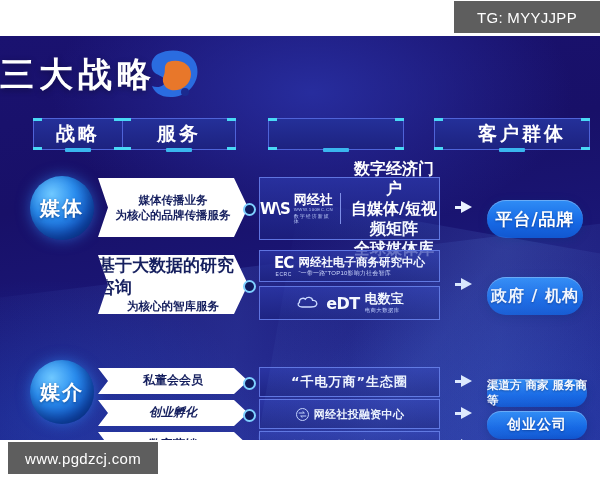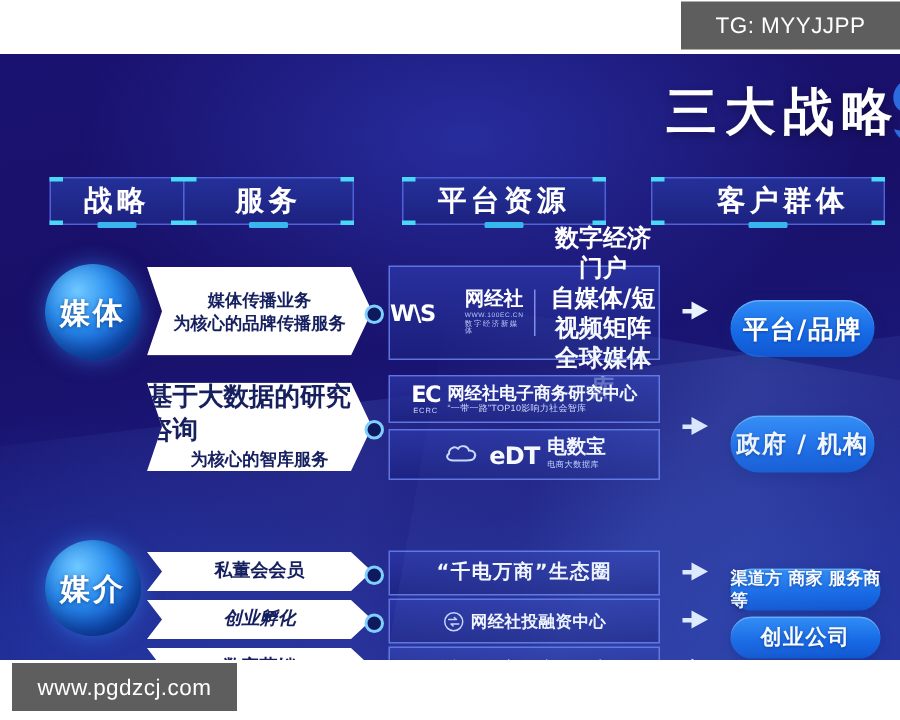--- a/index.html
+++ b/index.html
@@ -26,21 +26,21 @@
     background:linear-gradient(102deg,rgba(80,120,220,0) 0%,rgba(90,130,230,.18) 38%,rgba(70,110,210,.05) 52%,rgba(95,140,235,.16) 70%,rgba(70,110,210,0) 100%);
     transform:rotate(-7deg);pointer-events:none;
   }
   #poster:after{
     content:"";position:absolute;right:-6%;top:48%;width:60%;height:60%;
     background:linear-gradient(115deg,rgba(60,100,200,0) 0%,rgba(110,160,245,.15) 45%,rgba(60,100,200,0) 85%);
     transform:rotate(10deg);pointer-events:none;
   }
 
   
-  .title-wrap{position:absolute;left:0;top:16px;width:600px;text-align:right;}
+  .title-wrap{position:absolute;left:0;top:16px;width:600px;text-align:left;}
   .title-inner{display:inline-block;position:relative;}
   .title-txt{
     font-size:34px;font-weight:bold;color:#fff;letter-spacing:5px;
     font-family:"DejaVu Sans","Liberation Sans",sans-serif;
     position:relative;z-index:3;text-shadow:0 2px 6px rgba(0,0,0,.35);
   }
   .blob{position:absolute;right:-44px;top:-4px;width:72px;height:52px;z-index:1;}
 
   
   .hdr{
@@ -81,21 +81,21 @@
   
   .res{
     position:absolute;
     background:linear-gradient(180deg,rgba(44,56,170,.72) 0%,rgba(28,34,128,.72) 100%);
     border:1px solid #5f74e0;display:flex;align-items:center;justify-content:center;
   }
   .res .txt{color:#fff;font-weight:bold;text-align:center;line-height:1.25;
     font-family:"DejaVu Sans","Liberation Sans",sans-serif;}
 
   
-  .logo-wjs{display:flex;align-items:center;gap:20px;padding-right:7px;border-right:1px solid #7f8fe8;}
+  .logo-wjs{display:flex;align-items:center;gap:4px;padding-right:7px;border-right:1px solid #7f8fe8;}
   .wjs-mark{color:#fff;font-size:15px;font-weight:bold;letter-spacing:-1px;font-family:"DejaVu Sans",sans-serif;}
   .wjs-cn{display:flex;flex-direction:column;line-height:1;}
   .wjs-cn b{color:#fff;font-size:13px;font-weight:bold;font-family:"DejaVu Sans",sans-serif;}
   .wjs-cn u{color:#b9c6f5;font-size:4.4px;text-decoration:none;letter-spacing:.4px;margin-top:2px;}
   .wjs-cn i{color:#b9c6f5;font-size:5px;font-style:normal;letter-spacing:1px;margin-top:1px;}
 
   .ecrc{display:flex;align-items:center;gap:5px;}
   .ecrc-mark{display:flex;flex-direction:column;align-items:center;line-height:1;}
   .ecrc-mark b{color:#fff;font-size:15px;font-weight:bold;font-family:"DejaVu Sans",sans-serif;letter-spacing:-1px;}
   .ecrc-mark i{color:#cfd9ff;font-size:5px;font-style:normal;letter-spacing:.6px;margin-top:1px;}
@@ -163,21 +163,20 @@
         <i class="br"></i>
         <em></em>
       <span>服务</span>
     </div>
     <div class="hdr" style="left:268px;top:82px;width:134px;">
       <i class="tl"></i>
         <i class="tr"></i>
         <i class="bl"></i>
         <i class="br"></i>
         <em></em>
-      <span>平台资源</span>
     </div>
     <div class="hdr" style="left:434px;top:82px;width:134px;padding-left:20px;">
       <i class="tl"></i>
         <i class="tr"></i>
         <i class="bl"></i>
         <i class="br"></i>
         <em></em>
       <span>客户群体</span>
     </div>
 

